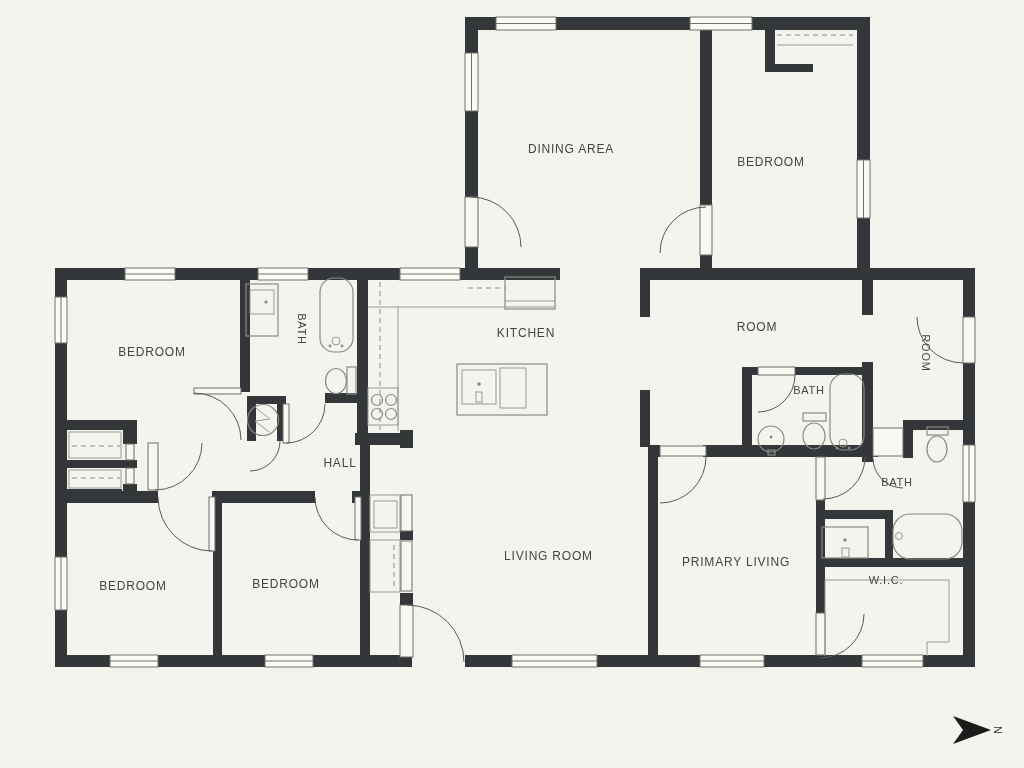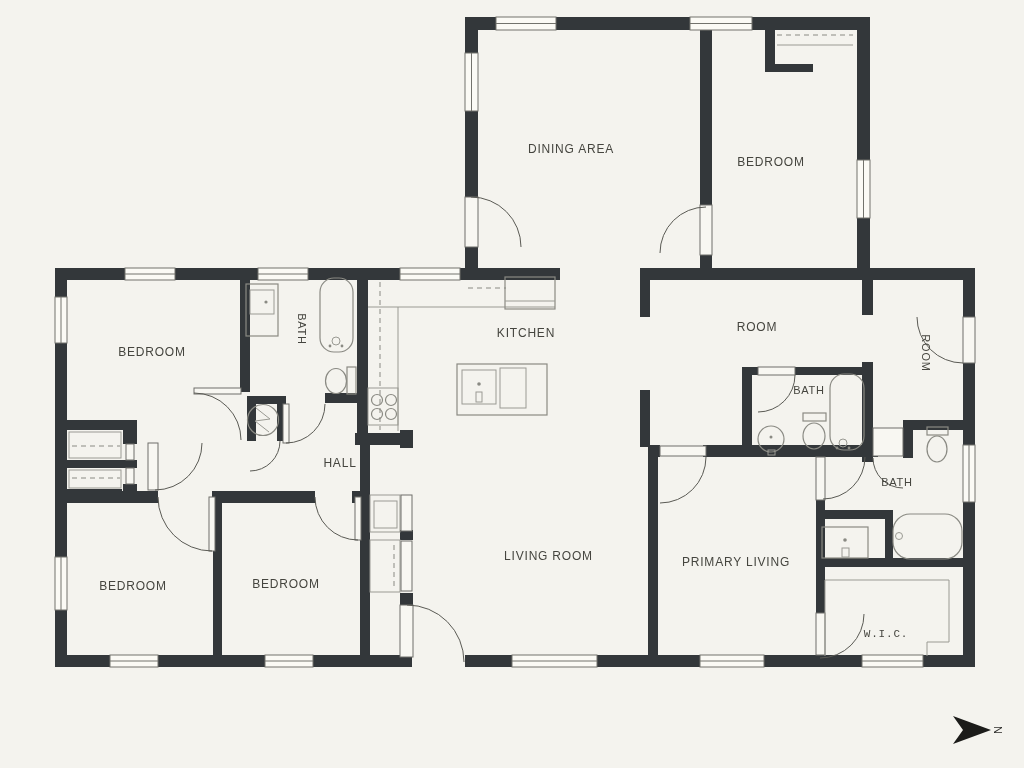--- a/index.html
+++ b/index.html
@@ -289,17 +289,17 @@
   <div class="label" style="left:510px;top:333px;padding-left:32px;">KITCHEN</div>
   <div class="label" style="left:757px;top:327px;">ROOM</div>
   <div class="label small rot" style="left:926px;top:353px;">ROOM</div>
   <div class="label small" style="left:809px;top:390px;">BATH</div>
   <div class="label" style="left:293px;top:463px;margin-left:47px;">HALL</div>
   <div class="label small" style="left:897px;top:482px;">BATH</div>
   <div class="label" style="left:133px;top:586px;">BEDROOM</div>
   <div class="label" style="left:286px;top:584px;">BEDROOM</div>
   <div class="label" style="left:527px;top:556px;padding-left:43px;">LIVING ROOM</div>
   <div class="label" style="left:736px;top:562px;">PRIMARY LIVING</div>
-  <div class="label small" style="left:886px;top:634px;font-family:Liberation Mono, monospace;">W.I.C.</div>
+  <div class="label small" style="left:886px;top:580px;">W.I.C.</div>
   <div class="north-n" style="left:998px;top:730px;">N</div>
 </div>
 
 </div>
 
 </body></html>

